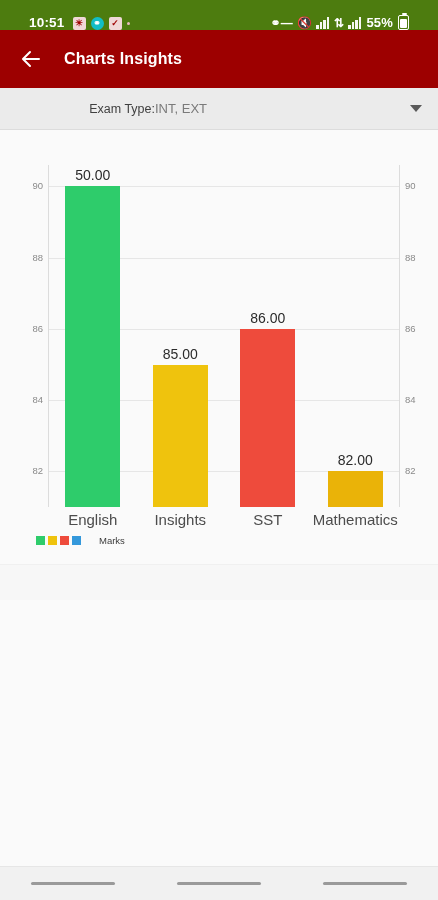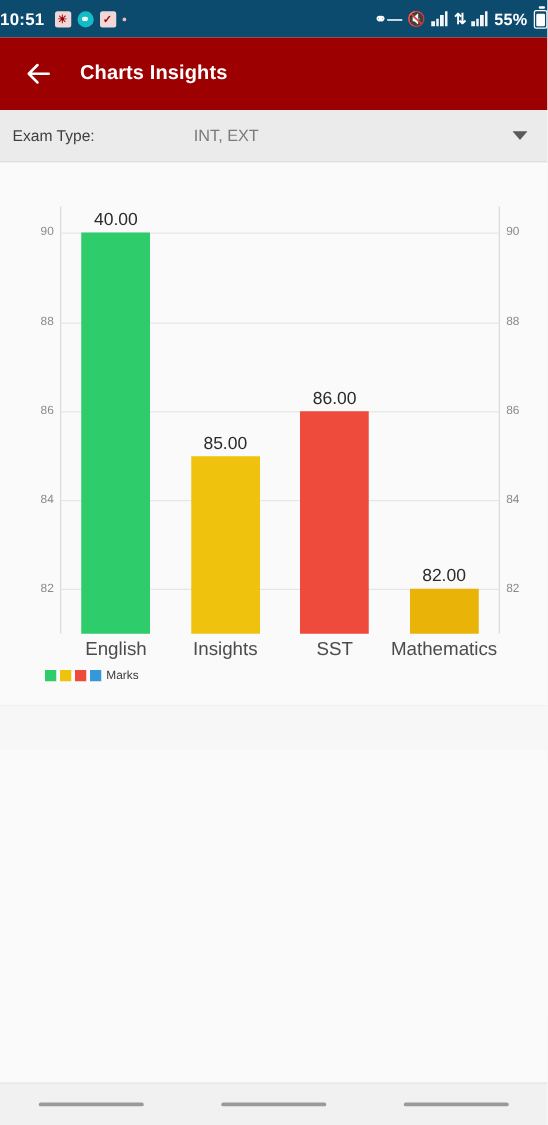--- a/index.html
+++ b/index.html
@@ -7,22 +7,22 @@
   body {
     font-family: "Liberation Sans", sans-serif;
     background:#f7f7f7;
     overflow:hidden;
     -webkit-font-smoothing:antialiased;
   }
   #app { position:relative; width:438px; height:900px; background:#f7f7f7; }
 
   
   .statusbar {
-    height:30px; background:#0c4a6e; color:#fff;
-    display:flex; align-items:center; padding:0 0;
+    height:30px; background:#4d7c0f; color:#fff;
+    display:flex; align-items:flex-end; padding:0 29px;
     font-size:13.5px; font-weight:700; letter-spacing:.2px;
   }
   .sb-clock { margin-right:8px; }
   .sb-left-icons { display:flex; align-items:center; gap:5px; }
   .sb-spacer { flex:1; }
   .sb-right { display:flex; align-items:center; gap:4px; font-size:13px; }
   .mini-ico {
     width:13px; height:13px; border-radius:2px;
     display:inline-flex; align-items:center; justify-content:center;
     font-size:9px; line-height:1;
@@ -71,21 +71,21 @@
     font-size:11.5px; color:#454545; letter-spacing:.35px;
   }
   .student-row .grow { flex:1; }
 
   
   .exam-row {
     height:42px; background:#ebebeb; border-bottom:1px solid #dcdcdc;
     display:flex; align-items:center; padding:0 10px;
     font-size:12.5px; color:#444;
   }
-  .exam-label { width:145px; color:#3f3f3f; }
+  .exam-label { width:145px; color:#3f3f3f;text-align:right; }
   .exam-value { flex:1; color:#7a7a7a; font-size:13px; }
   .chev {
     width:0; height:0; border-left:6px solid transparent; border-right:6px solid transparent;
     border-top:7px solid #5a5a5a; margin-right:6px; cursor:pointer;
   }
 
   
   .chart-card {
     position:relative; background:#fafafa; height:435px;
     border-bottom:1px solid #f0f0f0;
@@ -111,21 +111,21 @@
     font-size:14px; color:#2b2b2b; white-space:nowrap; bottom:100%;
     margin-bottom:3px;
   }
   .cat-label {
     position:absolute; top:100%; left:50%; transform:translateX(-50%);
     font-size:15px; color:#4c4c4c; white-space:nowrap; margin-top:4px;
   }
 
   .legend {
     position:absolute; left:36px; bottom:18px;
-    display:flex; align-items:center; gap:0;
+    display:flex; align-items:center; gap:14px;
   }
   .swatch { width:9px; height:9px; display:inline-block; }
   .legend-text { font-size:9.5px; color:#3c3c3c; margin-left:4px; }
 
   
   .navbar {
     position:absolute; bottom:0; left:0; right:0; height:34px;
     background:#f1f1f1; border-top:1px solid #e6e6e6;
     display:flex; align-items:center; justify-content:space-around;
   }
@@ -197,21 +197,21 @@
           <div class="ytick right" style="top: 47.9167%;">86</div>
           <div class="gridline" style="top: 27.0833%;"></div>
           <div class="ytick left" style="top: 27.0833%;">88</div>
           <div class="ytick right" style="top: 27.0833%;">88</div>
           <div class="gridline" style="top: 6.25%;"></div>
           <div class="ytick left" style="top: 6.25%;">90</div>
           <div class="ytick right" style="top: 6.25%;">90</div>
         </div>
       <div class="bars" id="bars-layer">
           <div class="bar" style="left: 4.625%; width: 15.75%; height: 93.75%; background: rgb(46, 204, 107);">
-            <div class="bar-label">40.00</div>
+            <div class="bar-label">50.00</div>
             <div class="cat-label">English</div>
           </div>
           <div class="bar" style="left: 29.625%; width: 15.75%; height: 41.6667%; background: rgb(239, 195, 13);">
             <div class="bar-label">85.00</div>
             <div class="cat-label">Insights</div>
           </div>
           <div class="bar" style="left: 54.625%; width: 15.75%; height: 52.0833%; background: rgb(238, 75, 60);">
             <div class="bar-label">86.00</div>
             <div class="cat-label">SST</div>
           </div>

